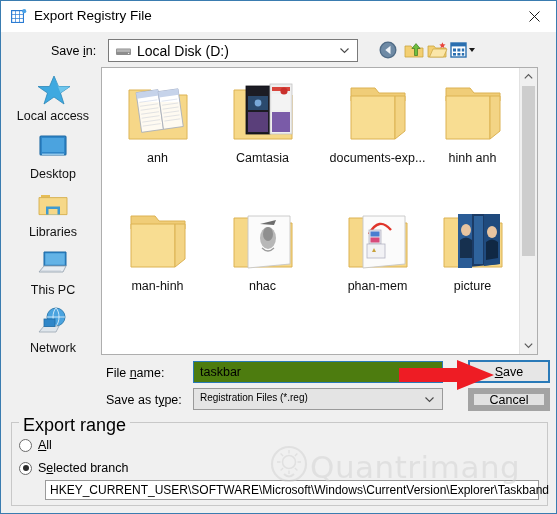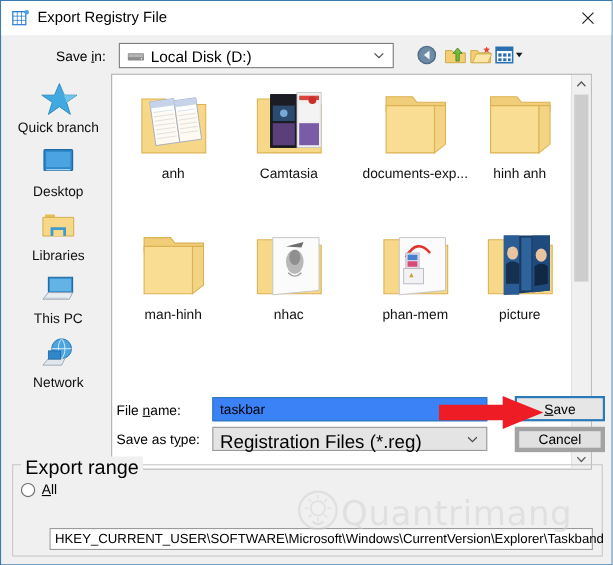--- a/index.html
+++ b/index.html
@@ -20,21 +20,21 @@
   .savein-label u{text-decoration:underline;}
   .savein-combo{position:absolute;left:107px;top:38px;width:250px;height:23px;background:#fff;
                 border:1px solid #7a7a7a;box-sizing:border-box;}
   .savein-drive{position:absolute;left:7px;top:8px;width:15px;height:8px;}
   .savein-text{position:absolute;left:28px;top:3px;font-size:14px;color:#000;}
   .combo-chev{position:absolute;right:8px;top:6px;width:9px;height:9px;}
   .tbar{position:absolute;top:38px;height:22px;width:22px;}
   .tb1{left:376px;} .tb2{left:402px;} .tb3{left:425px;} .tb4{left:448px;width:30px;}
 
   
-  .filelist{position:absolute;left:100px;top:66px;width:437px;height:360px;background:#fff;
+  .filelist{position:absolute;left:100px;top:66px;width:437px;height:288px;background:#fff;
             border:1px solid #aeaeae;box-sizing:border-box;overflow:hidden;}
   .grid{position:absolute;left:0;top:0;right:18px;bottom:0;}
   .fitem{position:absolute;width:105px;text-align:center;}
   .fitem .ficon{width:78px;height:72px;margin:0 auto;display:block;}
   .fitem .flabel{display:block;font-size:12.5px;color:#111;margin-top:3px;white-space:nowrap;overflow:hidden;
                  text-overflow:ellipsis;}
   .r0{top:8px;} .r1{top:136px;}
   .c0{left:3px;} .c1{left:108px;} .c2{left:223px;} .c3{left:318px;}
 
   
@@ -47,28 +47,28 @@
   
   .places{position:absolute;left:6px;top:72px;width:92px;}
   .place{position:relative;width:92px;height:58px;text-align:center;}
   .place .picon{width:40px;height:34px;margin:0 auto;display:block;}
   .place .plabel{display:block;font-size:12.5px;color:#111;margin-top:2px;white-space:nowrap;}
 
   
   .frm-label{position:absolute;font-size:12.5px;color:#000;}
   .lbl-fn{left:105px;top:365px;}
   .lbl-st{left:105px;top:392px;}
-  .fname-box{position:absolute;left:192px;top:360px;width:250px;height:22px;background:#3b82f6;
+  .fname-box{position:absolute;left:192px;top:360px;width:250px;height:22px;background:#4d7c0f;
              border:1px solid #2a7ab8;box-sizing:border-box;padding-left:40px;}
   .fname-val{position:absolute;left:6px;top:3px;font-size:12.5px;color:#000;}
   .type-box{position:absolute;left:192px;top:387px;width:250px;height:22px;background:#e4e4e4;
             border:1px solid #9a9a9a;box-sizing:border-box;}
-  .type-val{position:absolute;left:6px;top:3px;font-size:17px;color:#000;}
-
-  .btn{position:absolute;left:467px;width:82px;height:23px;background:#e1e1e1;border:4px solid #a3a3a3;
+  .type-val{position:absolute;left:6px;top:3px;font-size:10px;color:#000;}
+
+  .btn{position:absolute;left:467px;width:82px;height:23px;background:#e1e1e1;border:6px solid #a3a3a3;
        box-sizing:border-box;font-size:12.5px;color:#000;display:flex;align-items:center;justify-content:center;cursor:default;}
   .btn-save{top:359px;border:2px solid #2a7ab8;background:#e6e6e6;}
   .btn-cancel{top:387px;}
   .btn u{text-decoration:underline;}
 
   
   .group{position:absolute;left:10px;top:421px;width:537px;height:84px;border:1px solid #c8c8c8;box-sizing:border-box;}
   .group-title{position:absolute;left:18px;top:414px;background:#f0f0f0;padding:0 4px;font-size:18px;color:#000;}
   .radio-row{position:absolute;display:flex;align-items:center;}
   .rr1{left:18px;top:437px;} .rr2{left:18px;top:460px;}
@@ -160,21 +160,21 @@
     <path d="M20 9 L26 9 L23 13 Z" fill="#1a1a1a"></path>
   </svg>
 
   <div class="places">
 
     <div class="place">
       <svg class="picon" viewBox="0 0 40 34">
         <path d="M21 3 L25.5 13.5 L37 13.5 L27.5 20 L31 31 L21 24 L11 31 L14.5 20 L5 13.5 L16.5 13.5 Z" fill="#3fa9e0" stroke="#2b86b8" stroke-width="0.8"></path>
         <path d="M21 3 L25.5 13.5 L37 13.5 L27.5 20 Z" fill="#7fd0f2" opacity="0.75"></path>
       </svg>
-      <span class="plabel">Quick branch</span>
+      <span class="plabel">Local access</span>
     </div>
 
     <div class="place">
       <svg class="picon" viewBox="0 0 40 34">
         <rect x="7" y="5" width="26" height="19" rx="1" fill="#2f86c8" stroke="#1f6ba5" stroke-width="1.1"></rect>
         <rect x="9" y="7" width="22" height="14" fill="#4ba3df"></rect>
         <rect x="9" y="22.6" width="22" height="1.3" fill="#9fd0ef"></rect>
       </svg>
       <span class="plabel">Desktop</span>
     </div>
@@ -357,20 +357,24 @@
     </div>
 
   <div class="group"></div>
   <div class="group-title">Export range</div>
 
   <div class="radio-row rr1">
     <span class="radio"></span>
     <span class="radio-lbl"><u>A</u><span>ll</span></span>
   </div>
 
+  <div class="radio-row rr2">
+    <span class="radio on"></span>
+    <span class="radio-lbl"><span>S</span><u>e</u><span>lected branch</span></span>
+  </div>
 
   <div class="branch-box">
     <span class="branch-val">HKEY_CURRENT_USER\SOFTWARE\Microsoft\Windows\CurrentVersion\Explorer\Taskband</span>
   </div>
 
   <div class="watermark">
     <svg width="40" height="46" viewBox="0 0 40 46">
       <circle cx="19" cy="20" r="17" fill="none" stroke="#d2d2d2" stroke-width="2.2"></circle>
       <circle cx="19" cy="18" r="6.5" fill="none" stroke="#d2d2d2" stroke-width="1.6"></circle>
       <g stroke="#d2d2d2" stroke-width="1.4">

